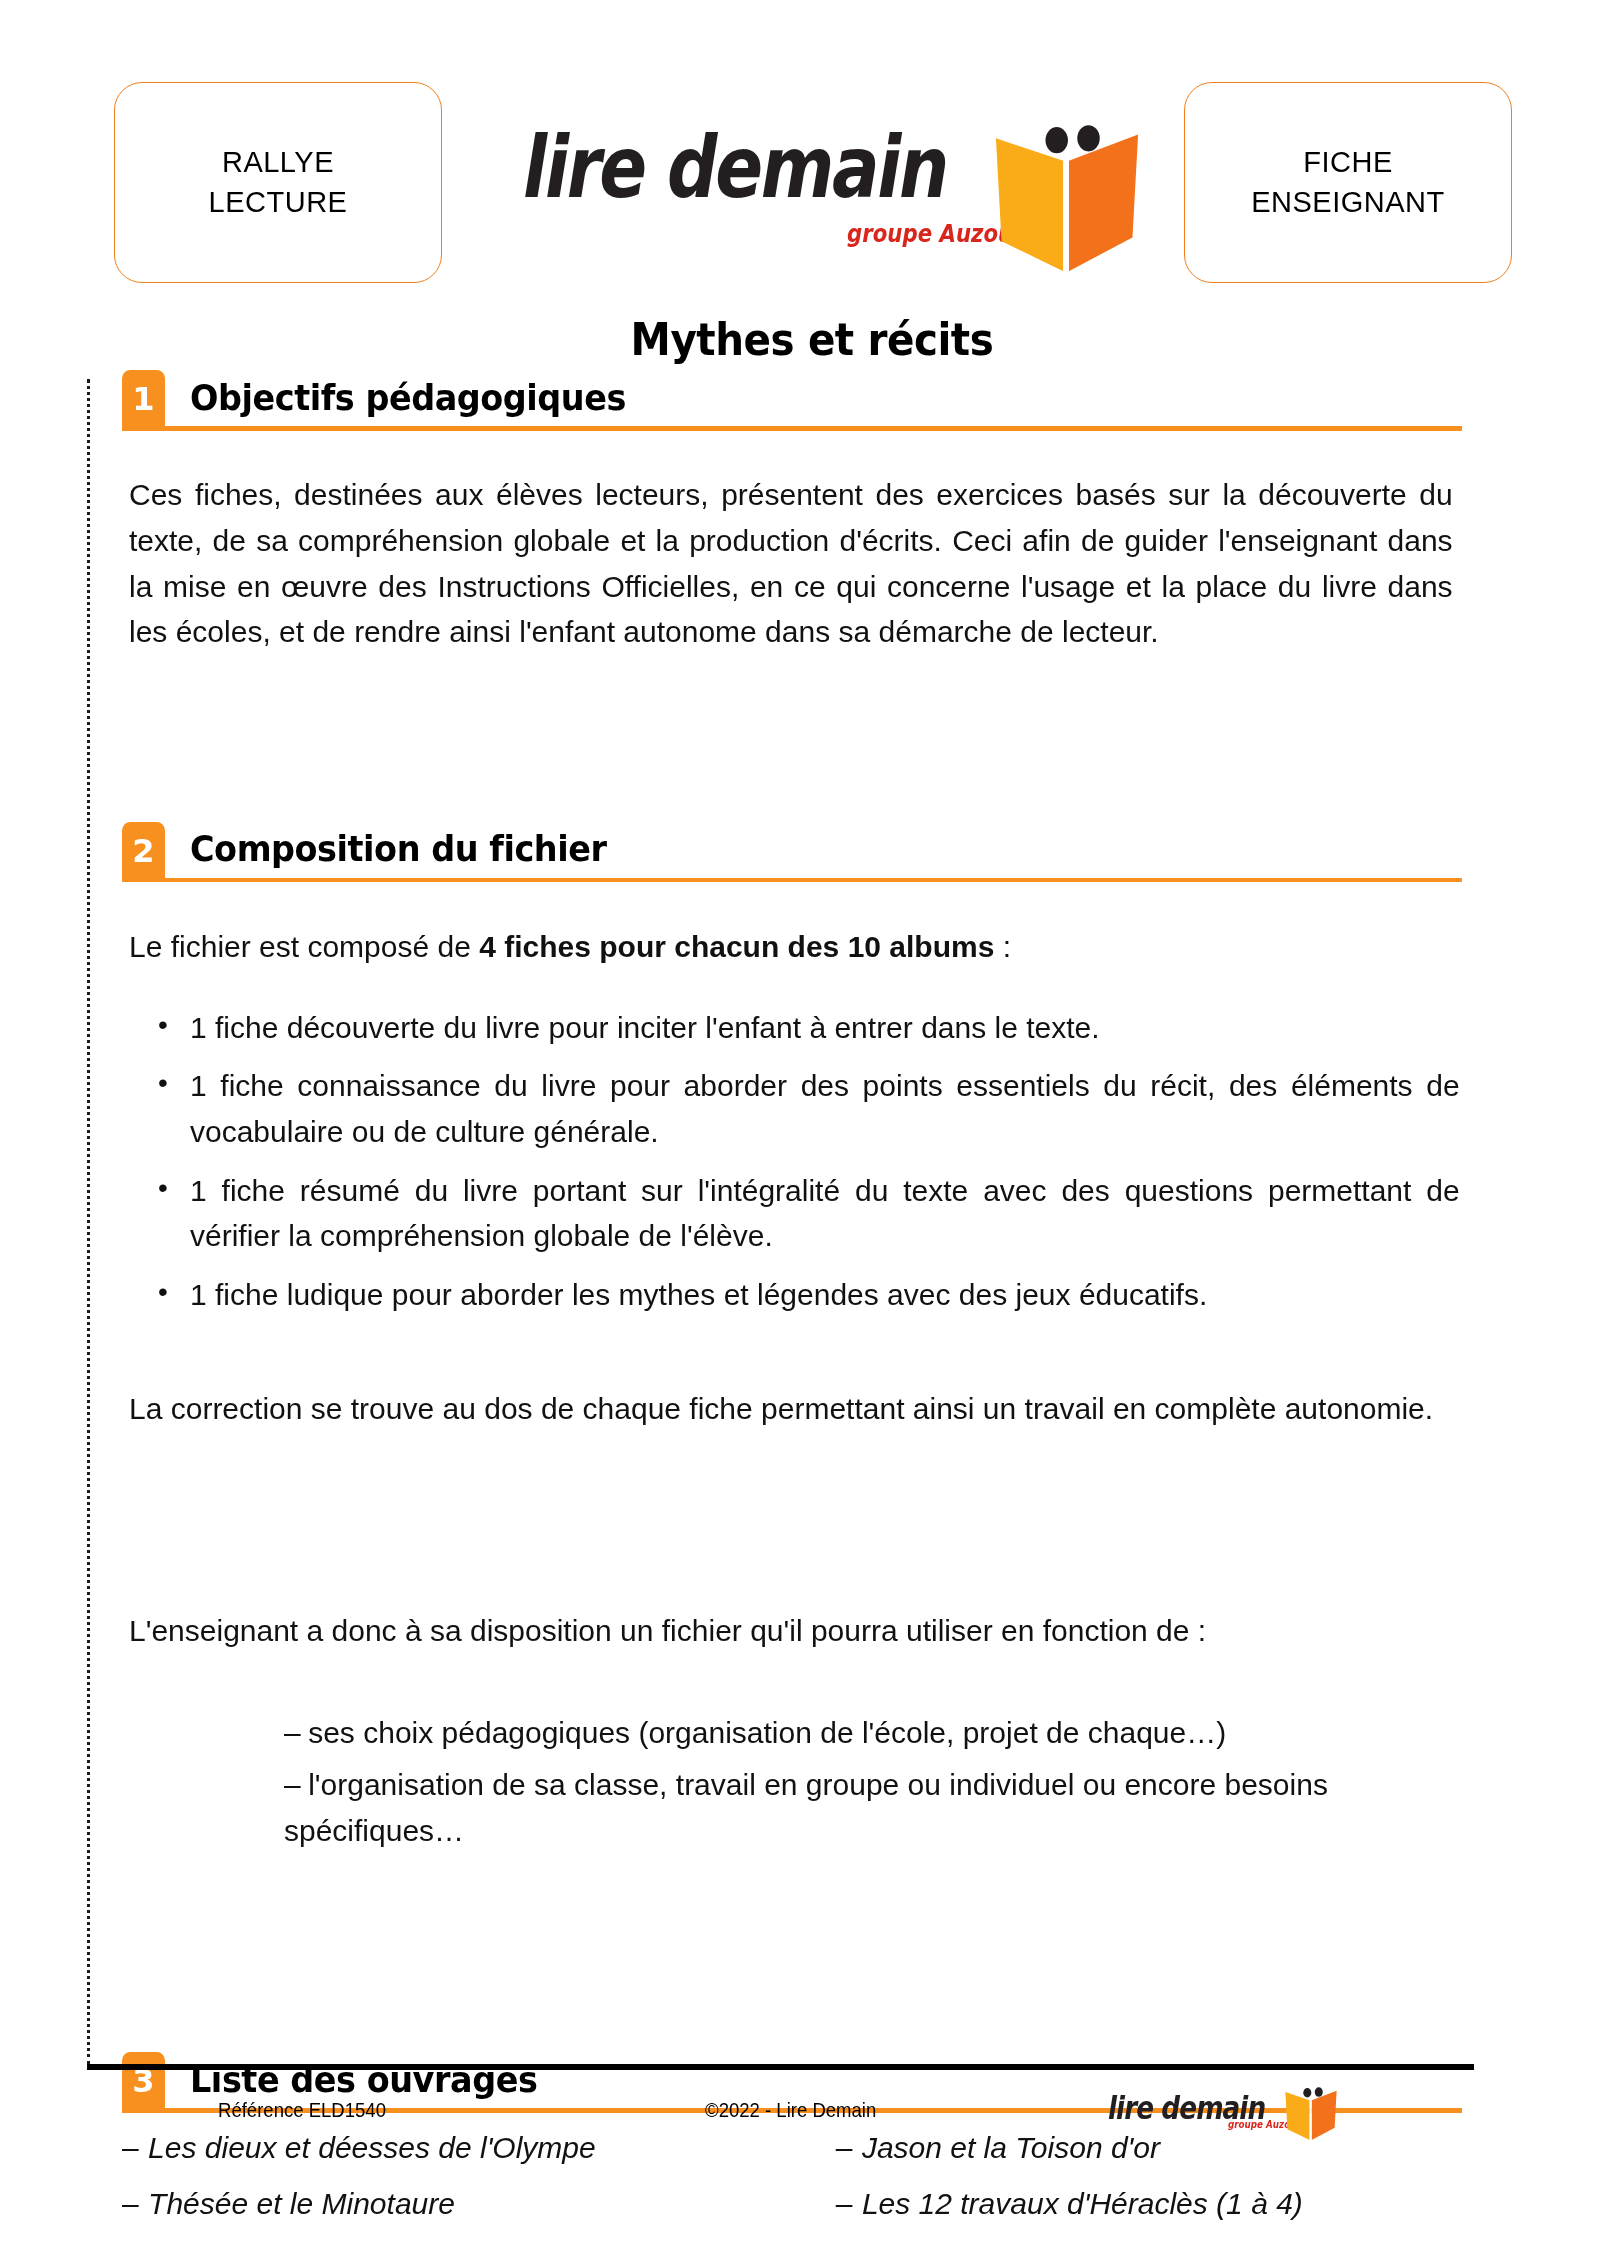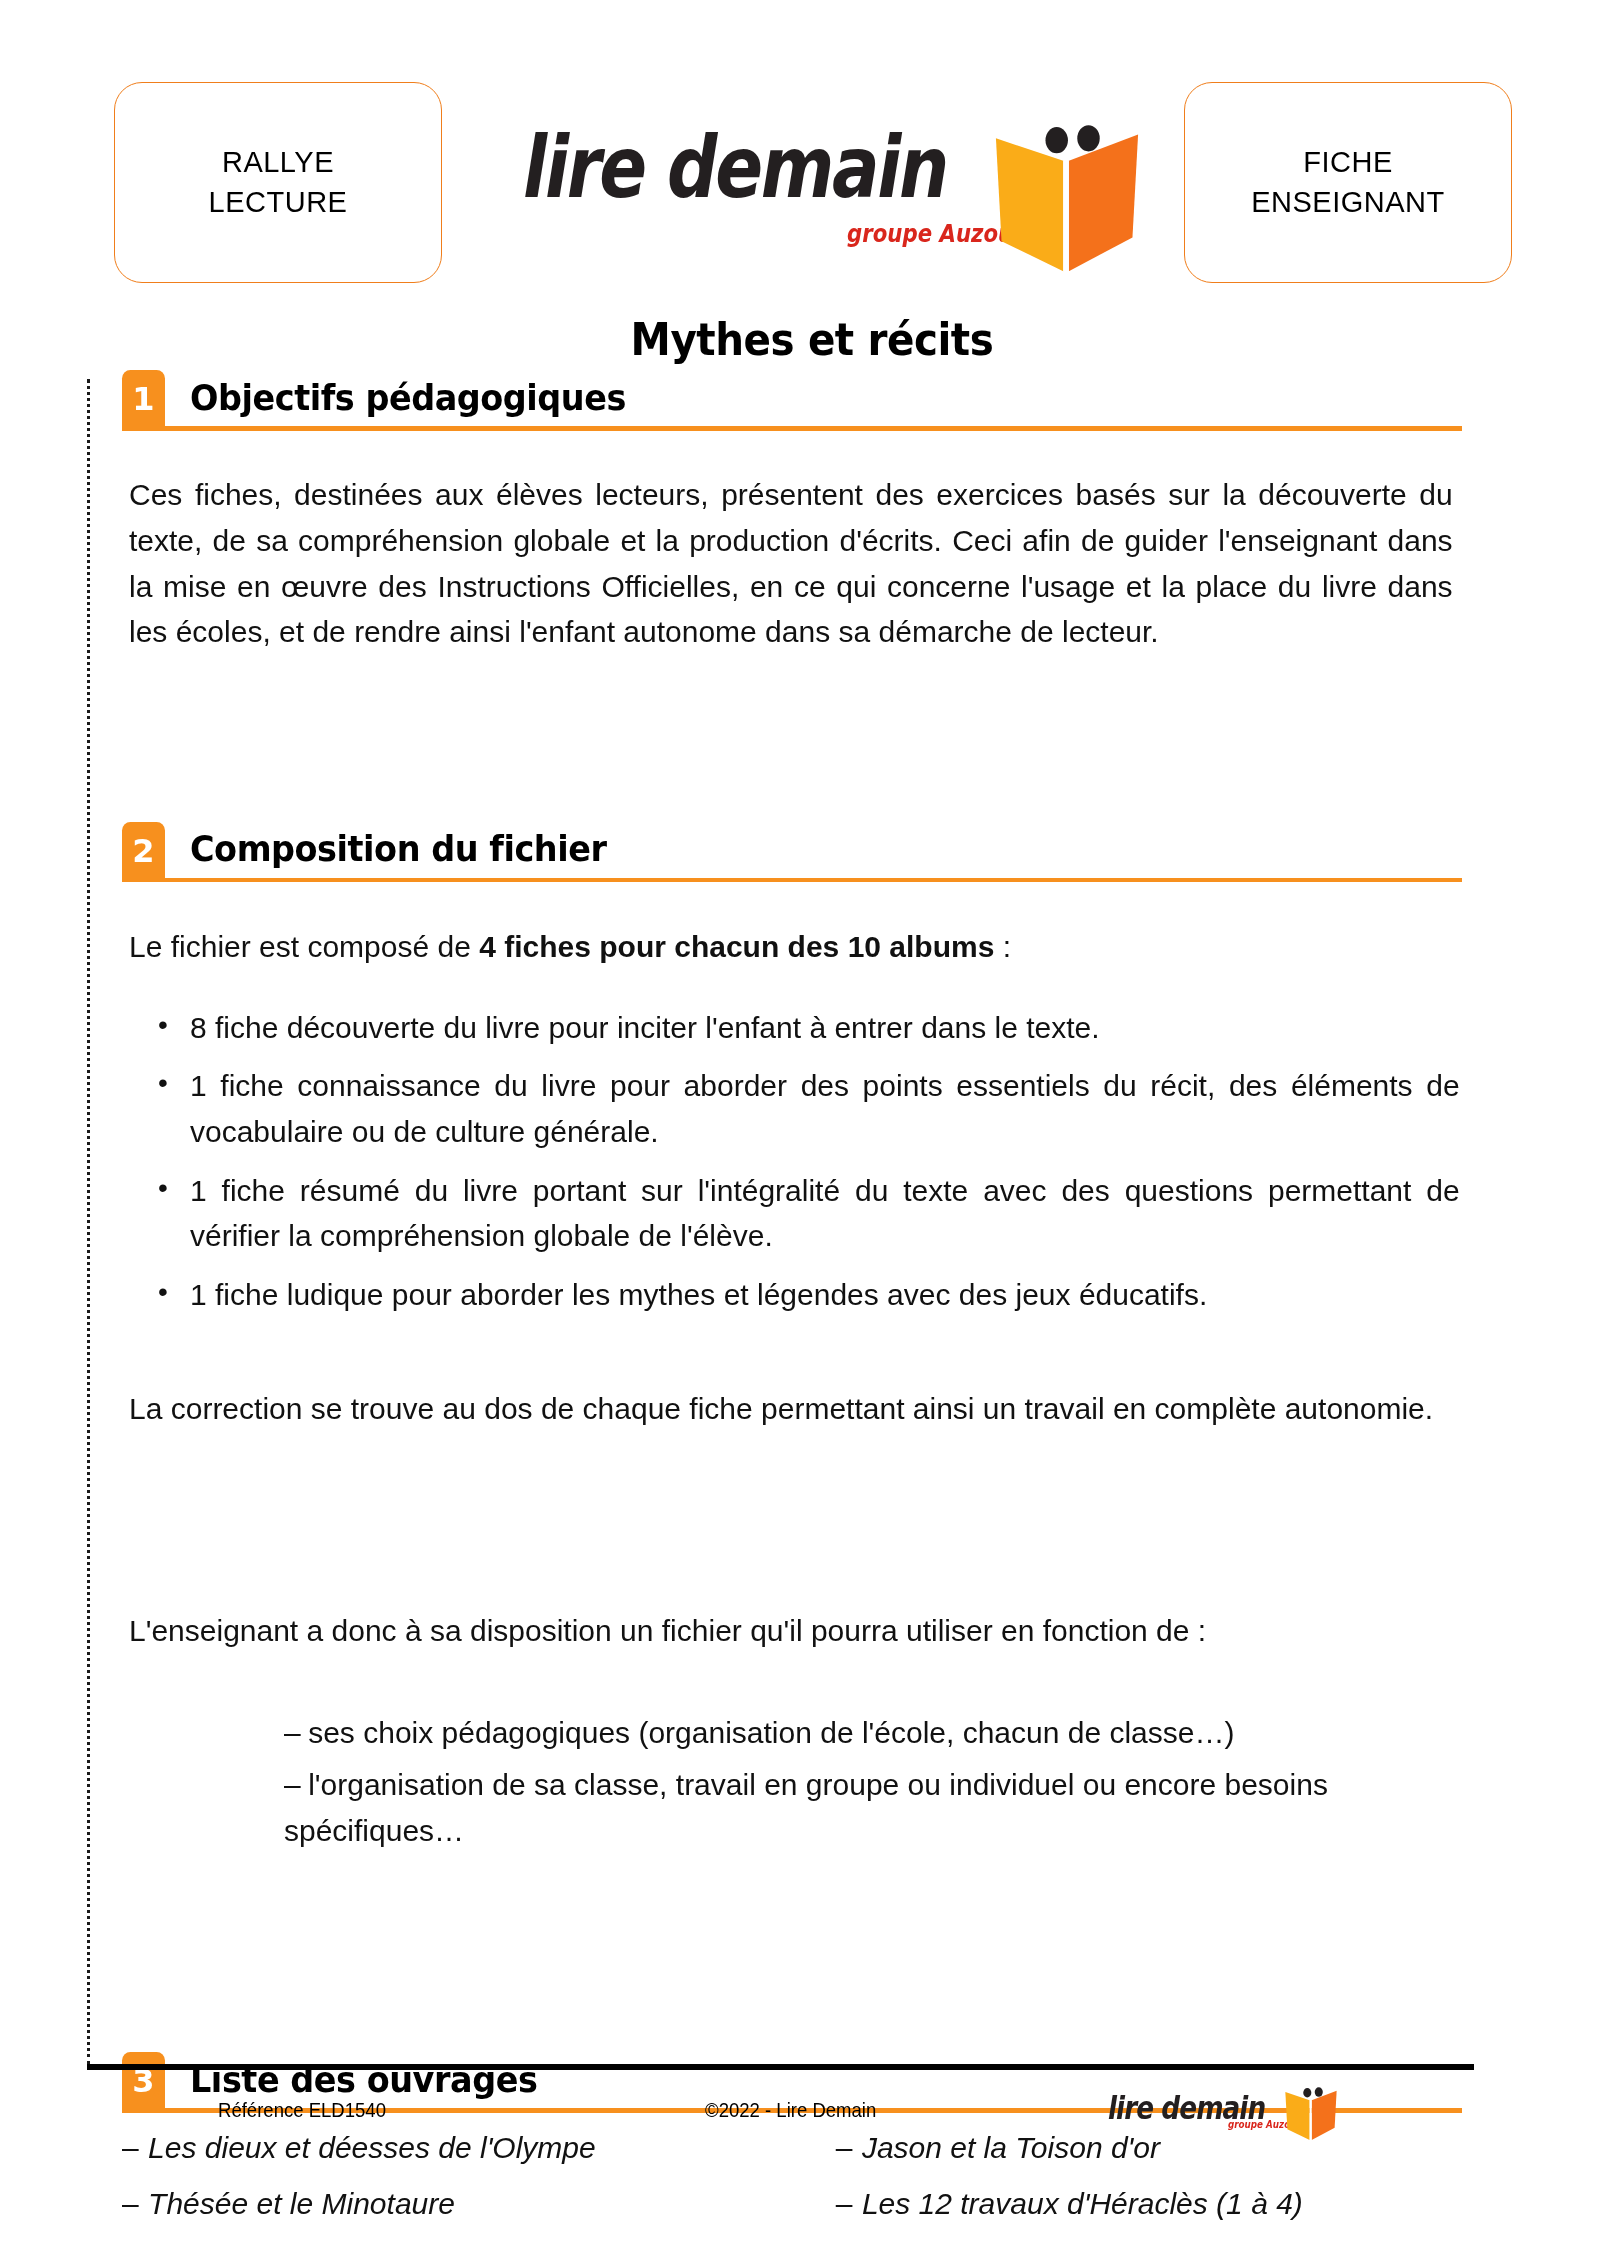--- a/index.html
+++ b/index.html
@@ -381,37 +381,37 @@
       <div class="sec-num">2</div>
       <div class="sec-title">Composition du fichier</div>
       <div class="sec-rule"></div>
     </div>
 
     <div class="spacer-sm"></div>
     <p class="para nojust"><span>Le fichier est composé de </span><b>4 fiches pour chacun des 10 albums</b><span> :</span></p>
 
     <div class="spacer-sm"></div>
     <ul class="bullets">
-      <li>8 fiche découverte du livre pour inciter l'enfant à entrer dans le texte.</li>
+      <li>1 fiche découverte du livre pour inciter l'enfant à entrer dans le texte.</li>
       <li>1 fiche connaissance du livre pour aborder des points essentiels du récit, des éléments de vocabulaire ou de culture générale.</li>
       <li>1 fiche résumé du livre portant sur l'intégralité du texte avec des questions permettant de vérifier la compréhension globale de l'élève.</li>
       <li>1 fiche ludique pour aborder les mythes et légendes avec des jeux éducatifs.</li>
     </ul>
 
     <div class="spacer-md"></div>
     <p class="para nojust">La correction se trouve au dos de chaque fiche permettant ainsi un travail en complète autonomie.</p>
 
     <div class="spacer-lg"></div>
 
     <div class="spacer-lg"></div>
     <p class="para nojust">L'enseignant a donc à sa disposition un fichier qu'il pourra utiliser en fonction de :</p>
 
     <div class="spacer-md"></div>
     <div class="dash-list">
-      <div class="dash-item"><span class="d">–</span><span>ses choix pédagogiques (organisation de l'école, chacun de classe…)</span></div>
+      <div class="dash-item"><span class="d">–</span><span>ses choix pédagogiques (organisation de l'école, projet de chaque…)</span></div>
       <div class="dash-item"><span class="d">–</span><span>l'organisation de sa classe, travail en groupe ou individuel ou encore besoins spécifiques…</span></div>
     </div>
 
     <div class="spacer-xl"></div>
     <div class="spacer-lg"></div>
 
     <div class="section-head">
       <div class="sec-num">3</div>
       <div class="sec-title">Liste des ouvrages</div>
       <div class="sec-rule"></div>

